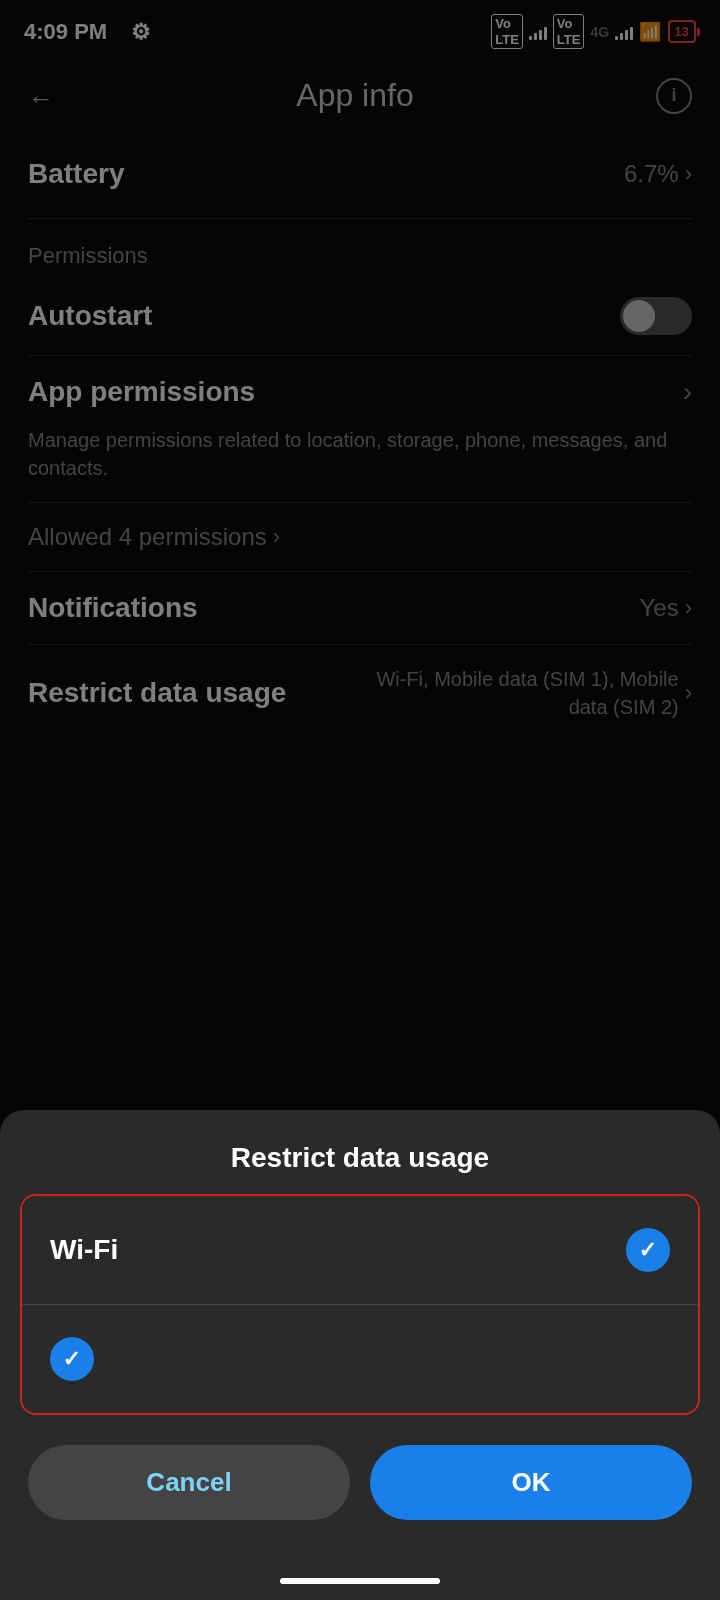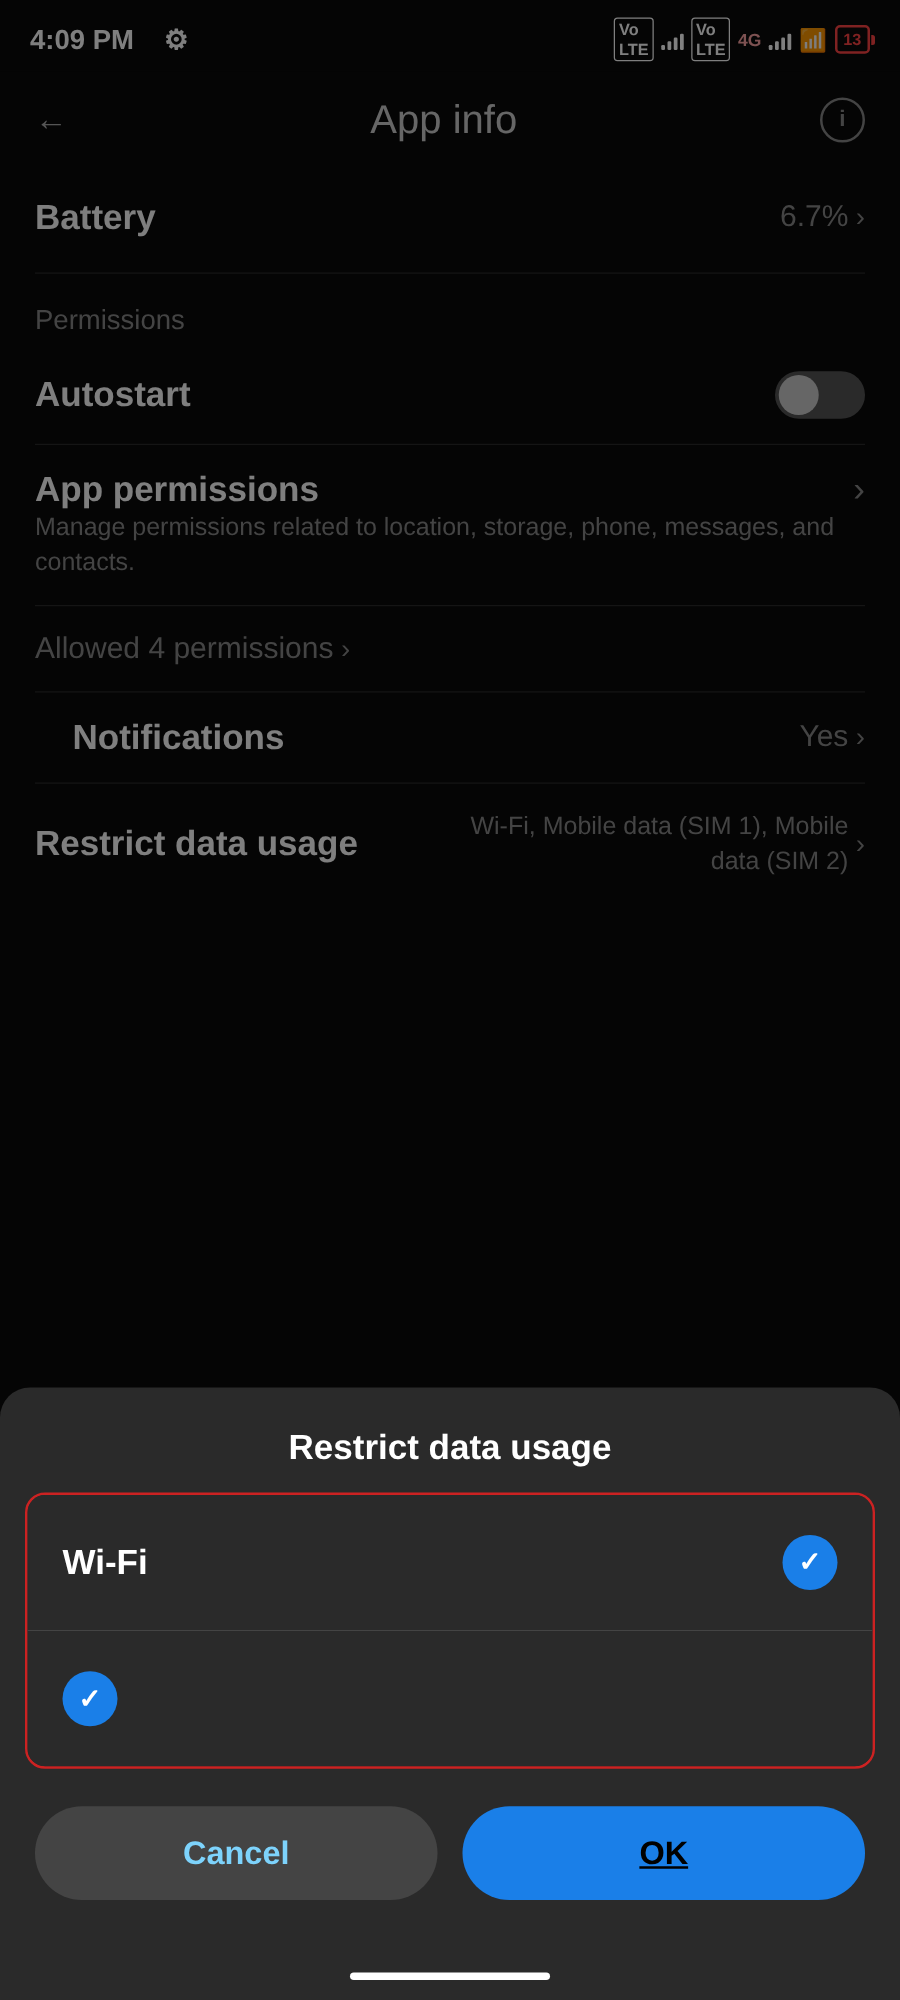--- a/index.html
+++ b/index.html
@@ -194,39 +194,38 @@
       flex: 1;
     }
     .perm-title {
       font-size: 28px;
       font-weight: 700;
       color: #ffffff;
     }
     .perm-desc {
       font-size: 20px;
       color: #888888;
-      margin-top: 0;
+      margin-top: 18px;
       line-height: 1.4;
     }
 
     .other-perm-row {
       display: flex;
       align-items: center;
       justify-content: space-between;
       padding: 20px 0;
       cursor: pointer;
     }
 
     .notif-row {
       display: flex;
       align-items: center;
       justify-content: space-between;
       padding: 20px 0;
       cursor: pointer;
-      margin-left: 30px;
     }
 
     .restrict-row {
       display: flex;
       align-items: center;
       justify-content: space-between;
       padding: 20px 0;
       cursor: pointer;
     }
     .restrict-value {
@@ -326,24 +325,23 @@
       border: none;
     }
     .btn-ok {
       flex: 1;
       padding: 22px;
       background: #1a7fe8;
       border-radius: 40px;
       text-align: center;
       font-size: 26px;
       font-weight: 700;
-      color: #000000;
+      color: #ffffff;
       cursor: pointer;
       border: none;
-      text-decoration: underline;
     }
 
     
     .home-bar {
       position: absolute;
       bottom: 16px;
       left: 50%;
       transform: translateX(-50%);
       width: 160px;
       height: 6px;
@@ -362,21 +360,21 @@
   </div>
   <div class="status-icons">
     <span class="status-icon-text">Vo<br>LTE</span>
     <div class="signal-bars">
       <div class="signal-bar" style="height:4px"></div>
       <div class="signal-bar" style="height:7px"></div>
       <div class="signal-bar" style="height:10px"></div>
       <div class="signal-bar" style="height:13px"></div>
     </div>
     <span class="status-icon-text">Vo<br>LTE</span>
-    <span style="font-size:14px;font-weight:700;color:#fca5a5">4G</span>
+    <span style="font-size:14px;font-weight:700;color:#737373">4G</span>
     <div class="signal-bars">
       <div class="signal-bar" style="height:4px"></div>
       <div class="signal-bar" style="height:7px"></div>
       <div class="signal-bar" style="height:10px"></div>
       <div class="signal-bar" style="height:13px"></div>
     </div>
     <span class="wifi-icon">📶</span>
     <div class="battery-box">
       <span>13</span>
     </div>

